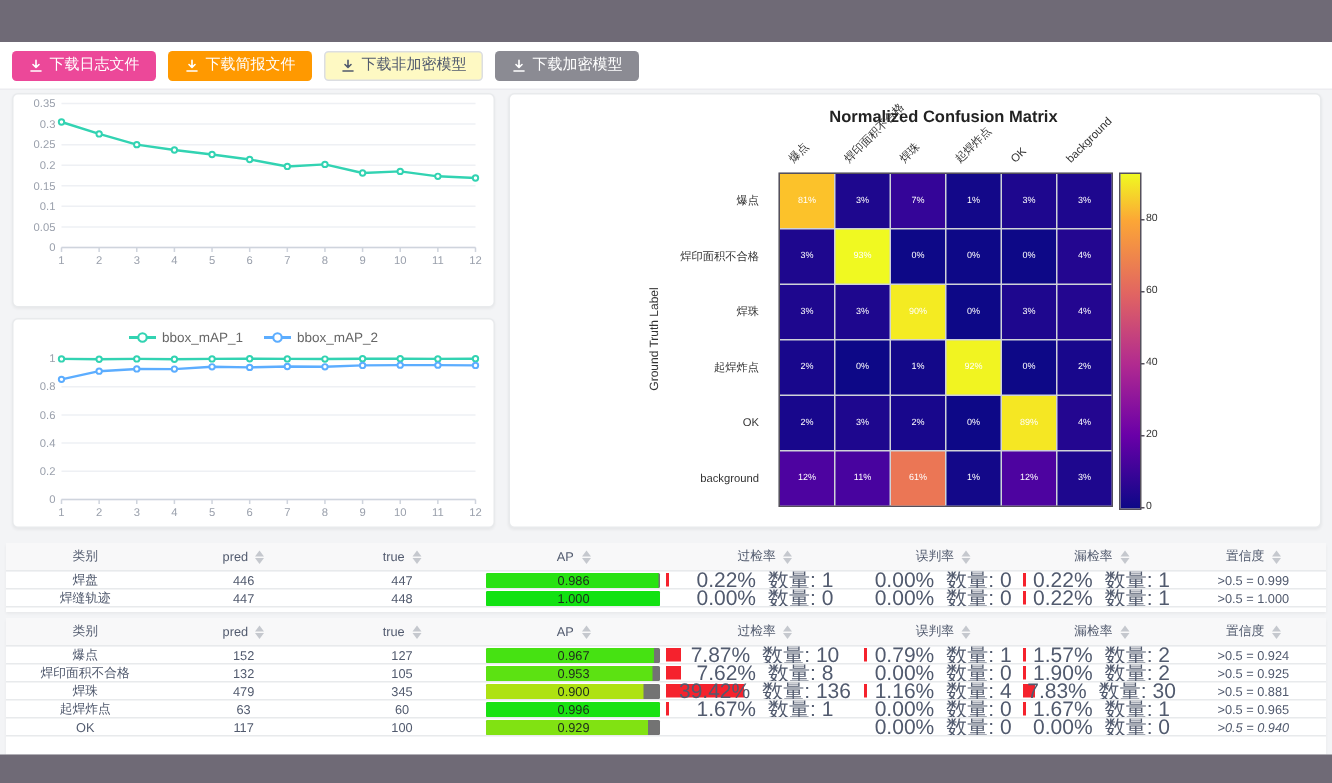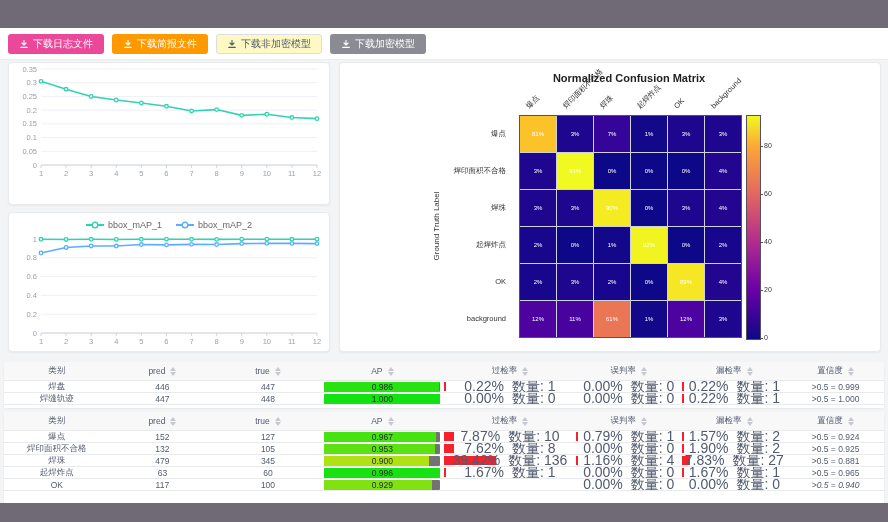--- a/index.html
+++ b/index.html
@@ -633,21 +633,21 @@
             <span>1.16%</span>
             <span>数量: 4</span>
           </div>
         </div>
       </div>
       <div class="t-cell" style="width: 12%;">
         <div class="rate-wrap">
           <div class="rate-bar" style="width:7.83%"></div>
           <div class="rate-text">
             <span>7.83%</span>
-            <span>数量: 27</span>
+            <span>数量: 30</span>
           </div>
         </div>
       </div>
       <div class="t-cell" style="width: 11%;">
         <span>&gt;0.5 = 0.881</span>
       </div>
     </div>
     <div class="t-row">
       <div class="t-cell" style="width: 12%;">
         <span>起焊炸点</span>

